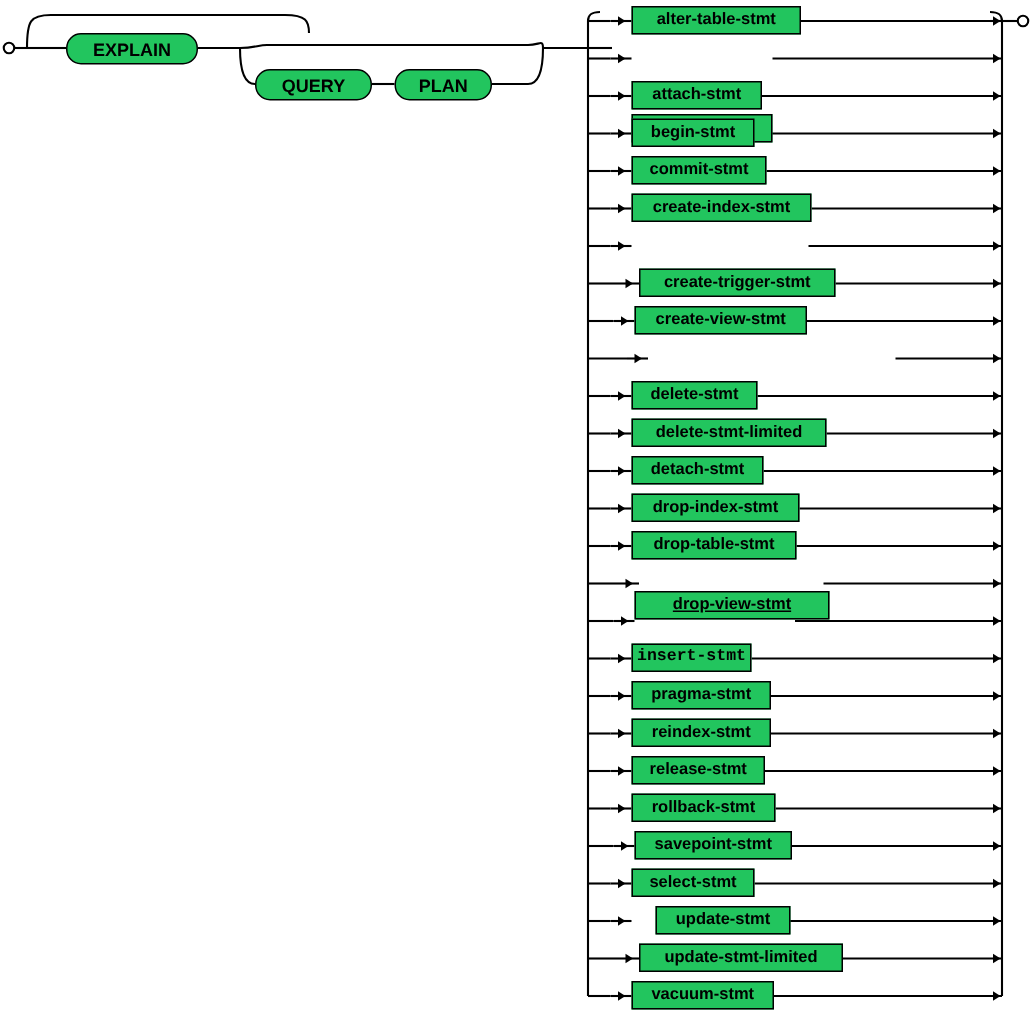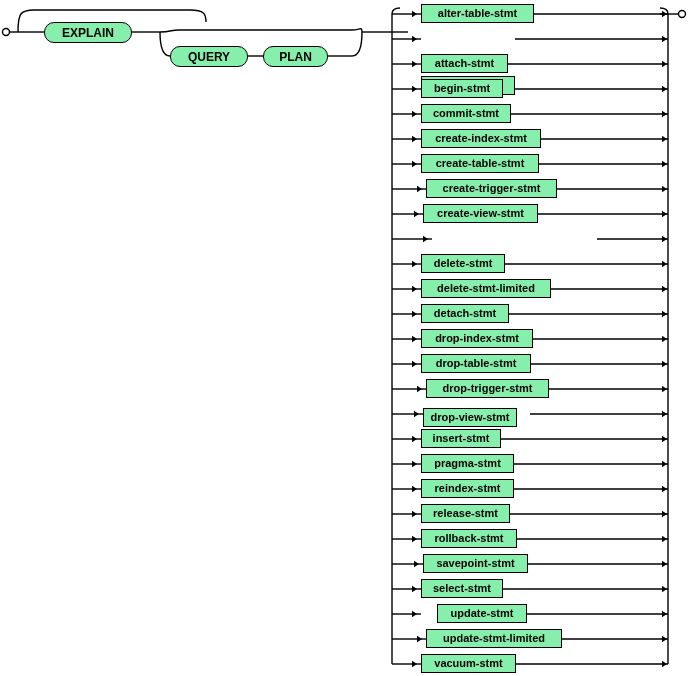--- a/index.html
+++ b/index.html
@@ -21,21 +21,21 @@
     position: absolute;
     left: 0;
     top: 0;
     width: 688px;
     height: 676px;
   }
   .node {
     position: absolute;
     box-sizing: border-box;
     border: 1px solid #000000;
-    background: #86efac;
+    background: #22c55e;
     color: #000000;
     font-weight: bold;
     font-size: 11px;
     line-height: 1;
     display: flex;
     align-items: center;
     justify-content: center;
     white-space: nowrap;
     height: 19px;
   }
@@ -234,31 +234,29 @@
   <div class="node rounded" style="left:44px;top:22px;width:88px;">EXPLAIN</div>
   <div class="node rounded" style="left:170px;top:46px;width:78px;">QUERY</div>
   <div class="node rounded" style="left:263px;top:46px;width:65px;">PLAN</div>
 
   <div class="node" style="left:421px;top:4px;width:113px;">alter-table-stmt</div>
   <div class="node" style="left:421px;top:29px;width:94px;margin-top:47px;">analyze-stmt</div>
   <div class="node" style="left:421px;top:54px;width:87px;">attach-stmt</div>
   <div class="node" style="left:421px;top:79px;width:82px;">begin-stmt</div>
   <div class="node" style="left:421px;top:104px;width:90px;">commit-stmt</div>
   <div class="node" style="left:421px;top:129px;width:120px;">create-index-stmt</div>
-  <div class="node" style="left:421px;top:154px;width:118px;">create-table-stmt</div>
   <div class="node" style="left:426px;top:179px;width:131px;">create-trigger-stmt</div>
   <div class="node" style="left:423px;top:204px;width:115px;">create-view-stmt</div>
   <div class="node" style="left:421px;top:254px;width:84px;">delete-stmt</div>
   <div class="node" style="left:421px;top:279px;width:130px;">delete-stmt-limited</div>
   <div class="node" style="left:421px;top:304px;width:88px;">detach-stmt</div>
   <div class="node" style="left:421px;top:329px;width:112px;">drop-index-stmt</div>
   <div class="node" style="left:421px;top:354px;width:110px;">drop-table-stmt</div>
-  <div class="node" style="left:426px;top:379px;width:123px;">drop-trigger-stmt</div>
-  <div class="node" style="left:423px;top:408px;width:94px;">drop-view-stmt</div>
-  <div class="node" style="left:421px;top:429px;width:80px;">insert-stmt</div>
+  <div class="node" style="left:423px;top:394px;width:130px;text-decoration:underline;">drop-view-stmt</div>
+  <div class="node" style="left:421px;top:429px;width:80px;font-family:Liberation Mono, monospace;">insert-stmt</div>
   <div class="node" style="left:421px;top:454px;width:93px;text-align:center;">pragma-stmt</div>
   <div class="node" style="left:421px;top:479px;width:93px;">reindex-stmt</div>
   <div class="node" style="left:421px;top:504px;width:89px;">release-stmt</div>
   <div class="node" style="left:421px;top:529px;width:96px;">rollback-stmt</div>
   <div class="node" style="left:423px;top:554px;width:105px;">savepoint-stmt</div>
   <div class="node" style="left:421px;top:579px;width:82px;">select-stmt</div>
   <div class="node" style="left:437px;top:604px;width:90px;">update-stmt</div>
   <div class="node" style="left:426px;top:629px;width:136px;">update-stmt-limited</div>
   <div class="node" style="left:421px;top:654px;width:95px;">vacuum-stmt</div>
 

